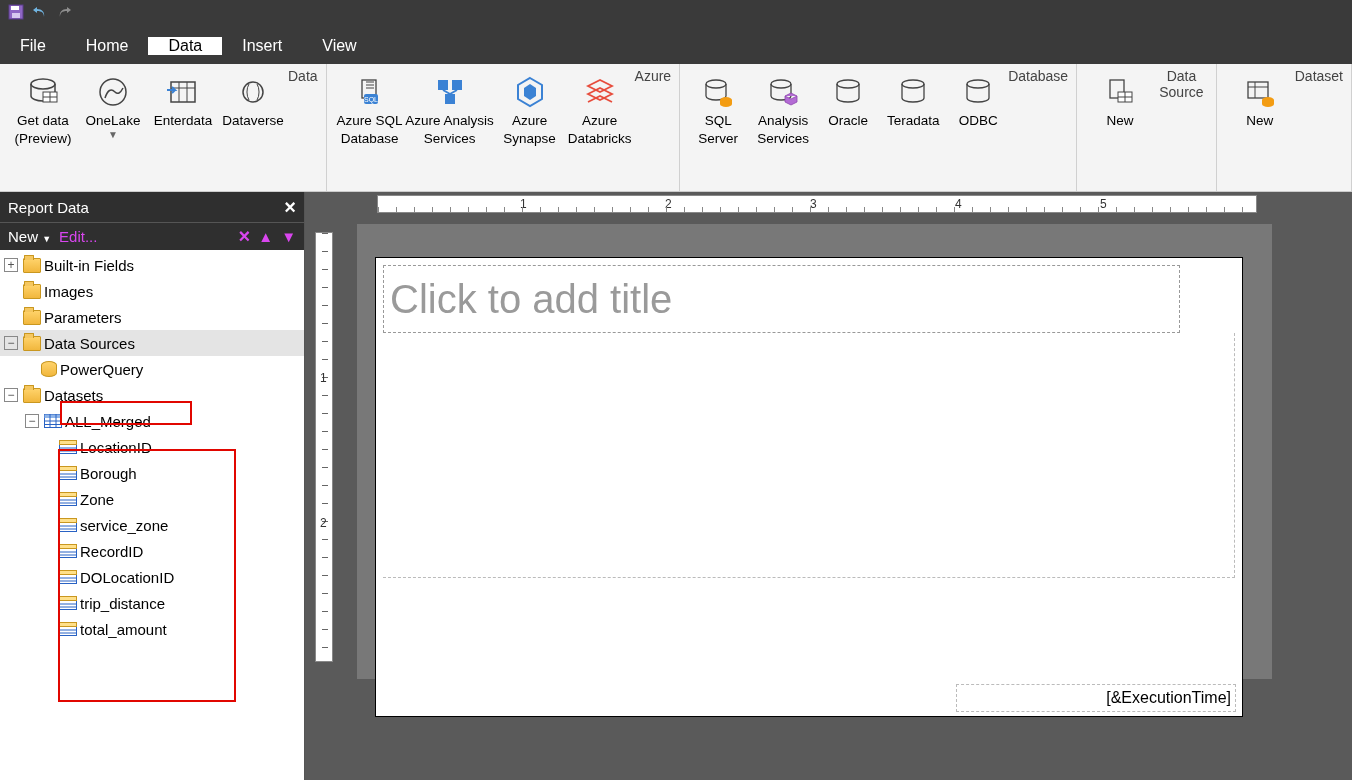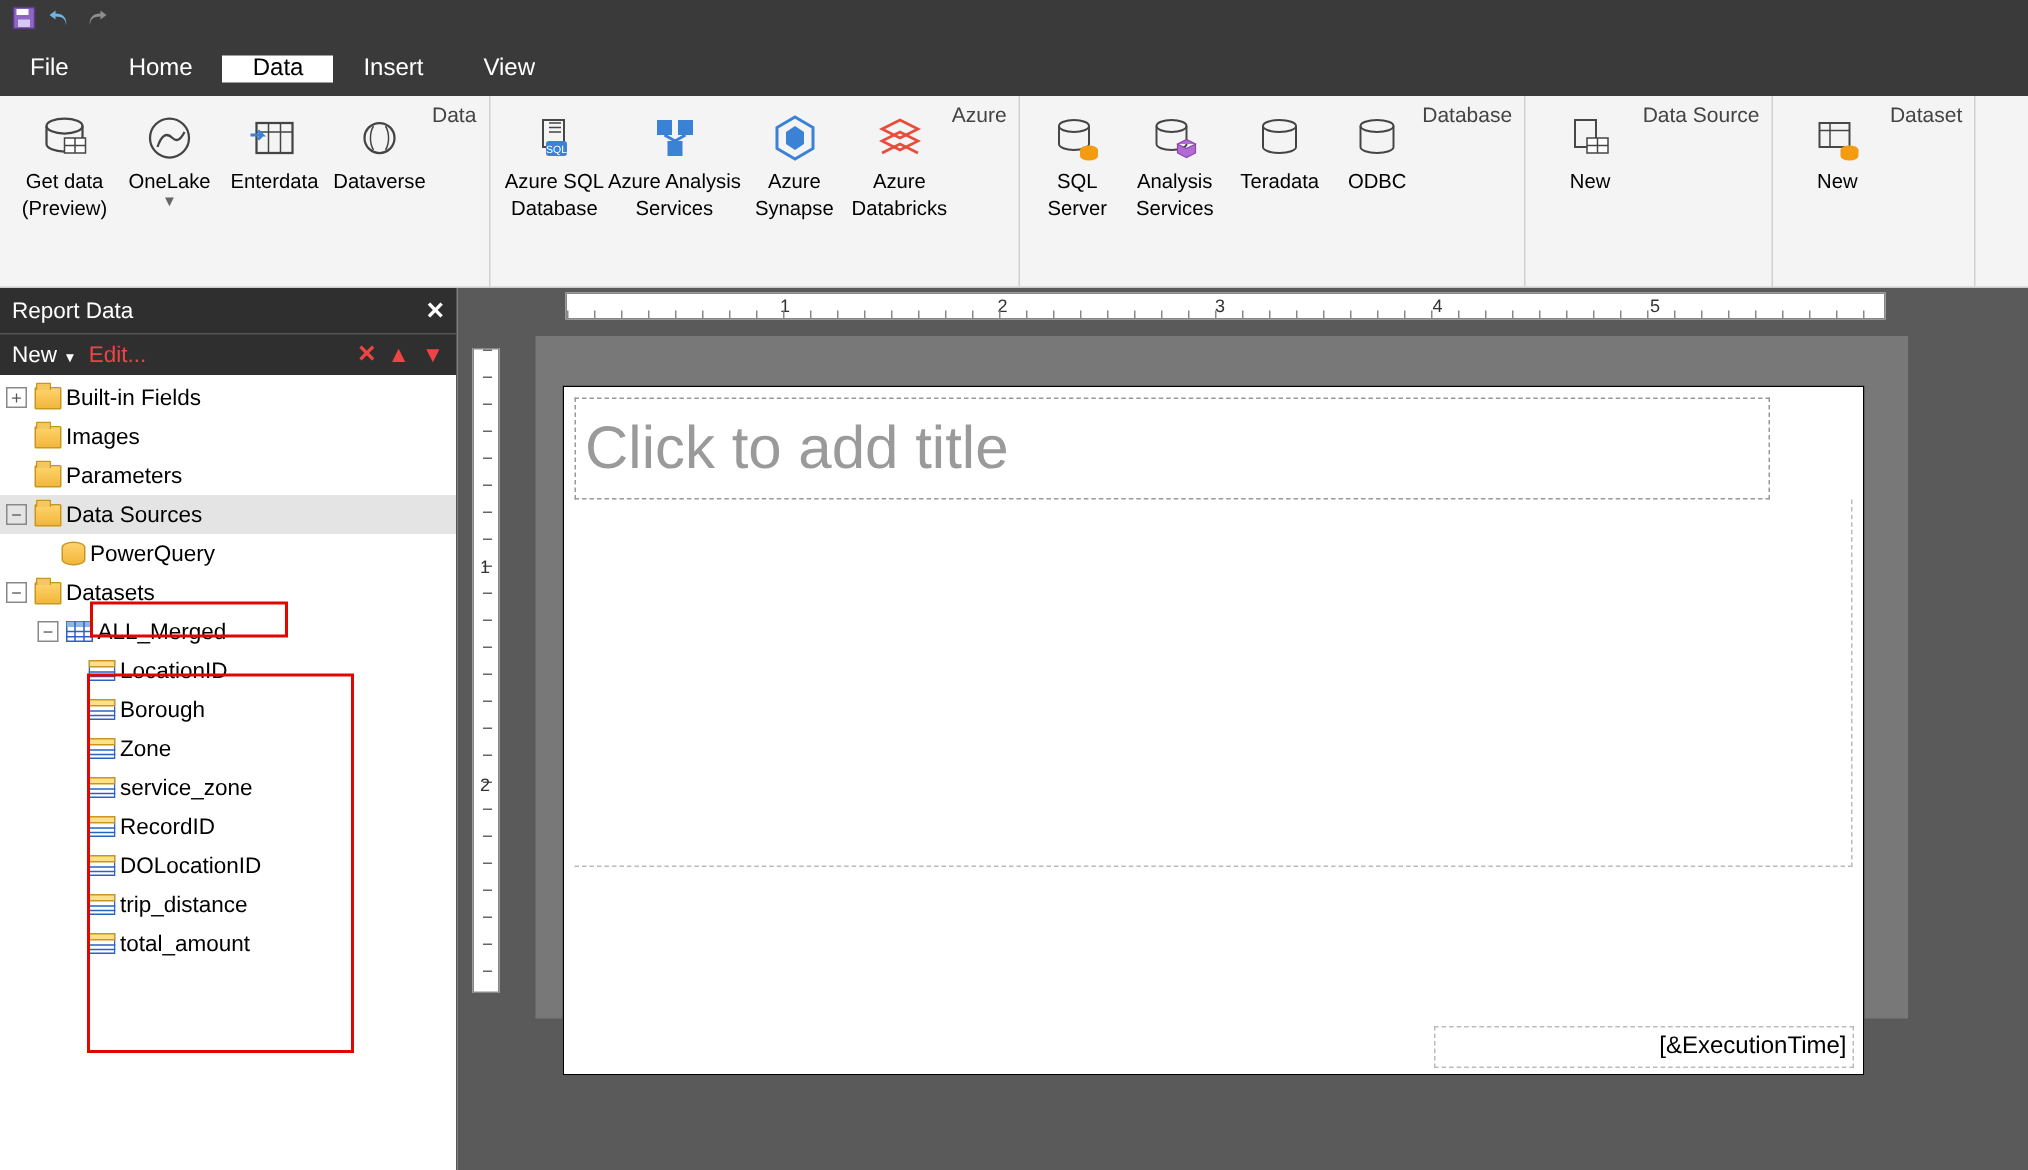--- a/index.html
+++ b/index.html
@@ -26,21 +26,21 @@
   .group-label { text-align:center; font-size:14px; color:#444; padding-bottom:2px;}
   .dropdown-arrow { color:#666; font-size:10px; margin-top:-2px;}
 
   
   .main { display:flex; height: calc(780px - 28px - 36px - 128px); }
   
   
   .panel { width: 305px; background:#fff; display:flex; flex-direction:column; border-right:1px solid #555;}
   .panel-header { height: 30px; background:#2f2f2f; color:#fff; display:flex; align-items:center; padding:0 8px; justify-content:space-between; font-size:15px;}
   .panel-toolbar { height: 28px; background:#2f2f2f; color:#fff; display:flex; align-items:center; padding:0 8px; font-size:15px; gap:8px; border-top:1px solid #555;}
-  .panel-toolbar .dim { color:#ef4444;}
+  .panel-toolbar .dim { color:#d946ef;}
   .tree { flex:1; padding:2px 0; font-size:15px; overflow:hidden;}
   .tree-row { display:flex; align-items:center; height:26px; padding-left:4px; gap:3px; white-space:nowrap;}
   .tree-row.selected { background:#e4e4e4;}
   .toggle { width:14px; height:14px; border:1px solid #888; display:flex; align-items:center; justify-content:center; font-size:12px; line-height:1; color:#555; margin-right:2px; cursor:pointer;}
   .toggle-spacer { width:16px;}
   .indent { display:inline-block;}
   .folder-icon { width:18px; height:15px; background:linear-gradient(#ffd36b,#f1b73d); border:1px solid #c9971f; border-radius:1px; position:relative;}
   .folder-icon::before { content:''; position:absolute; top:-4px; left:0; width:8px; height:4px; background:#f5c760; border:1px solid #c9971f; border-bottom:none; border-radius:1px 1px 0 0;}
   .db-icon { width:16px; height:16px; background:linear-gradient(#ffd36b,#f1b73d); border:1px solid #c9971f; border-radius:8px/4px;}
   .table-icon, .field-icon { display:inline-flex; }
@@ -221,20 +221,30 @@
       <div class="rbtn">
         <div class="rbtn-icon">
             <svg viewBox="0 0 36 36">
               <ellipse cx="16" cy="10" rx="10" ry="4" fill="none" stroke="#444" stroke-width="1.3"></ellipse>
               <path d="M6 10 v12 a10 4 0 0 0 20 0 v-12" fill="none" stroke="#444" stroke-width="1.3"></path>
               <path d="M20 22 l6 -3 l6 3 l-6 3 z l0 6 l6 3 l6 -3 l0 -6" fill="#b36bd4" stroke="#8e44ad" stroke-width="0.8"></path>
             </svg>
           </div>
         <span>Analysis</span>
         <span>Services</span>
+      </div>
+      <div class="rbtn narrow">
+        <div class="rbtn-icon">
+            <svg viewBox="0 0 36 36">
+              <ellipse cx="18" cy="10" rx="11" ry="4" fill="none" stroke="#444" stroke-width="1.3"></ellipse>
+              <path d="M7 10 v14 a11 4 0 0 0 22 0 v-14" fill="none" stroke="#444" stroke-width="1.3"></path>
+            </svg>
+          </div>
+        <span>Oracle</span>
+        <span>&nbsp;</span>
       </div>
       <div class="rbtn">
         <div class="rbtn-icon">
             <svg viewBox="0 0 36 36">
               <ellipse cx="18" cy="10" rx="11" ry="4" fill="none" stroke="#444" stroke-width="1.3"></ellipse>
               <path d="M7 10 v14 a11 4 0 0 0 22 0 v-14" fill="none" stroke="#444" stroke-width="1.3"></path>
             </svg>
           </div>
         <span>Teradata</span>
         <span>&nbsp;</span>

